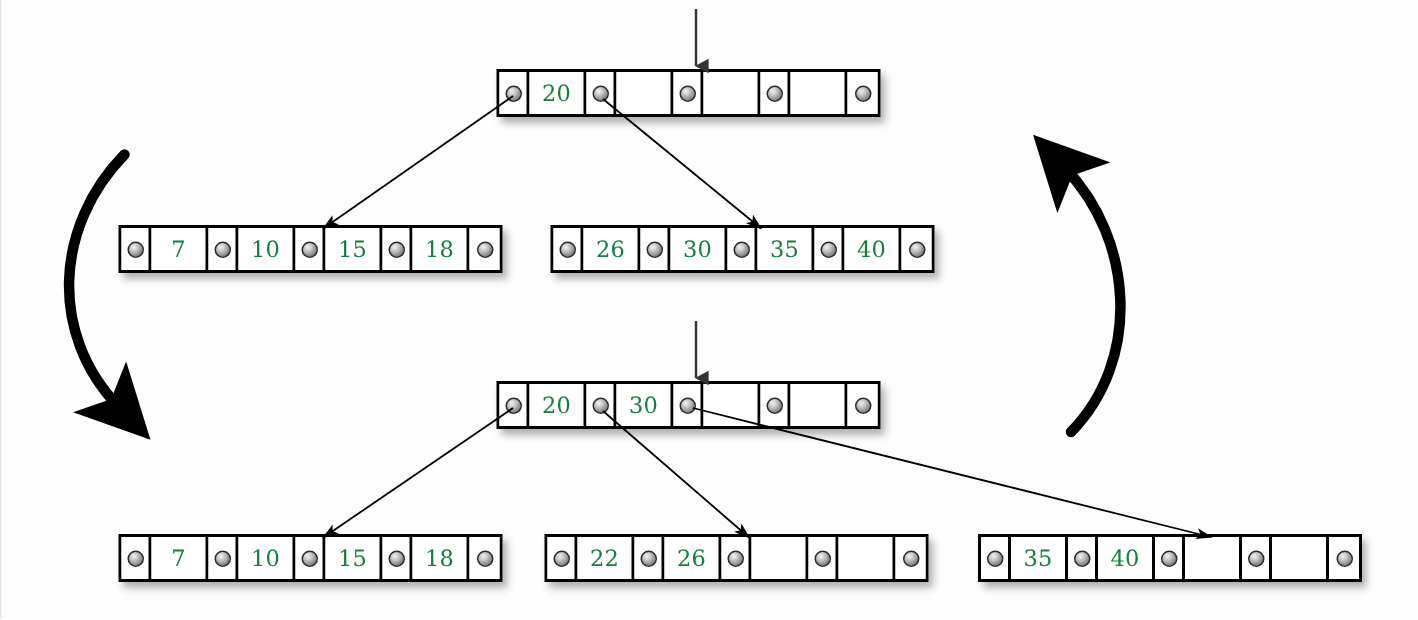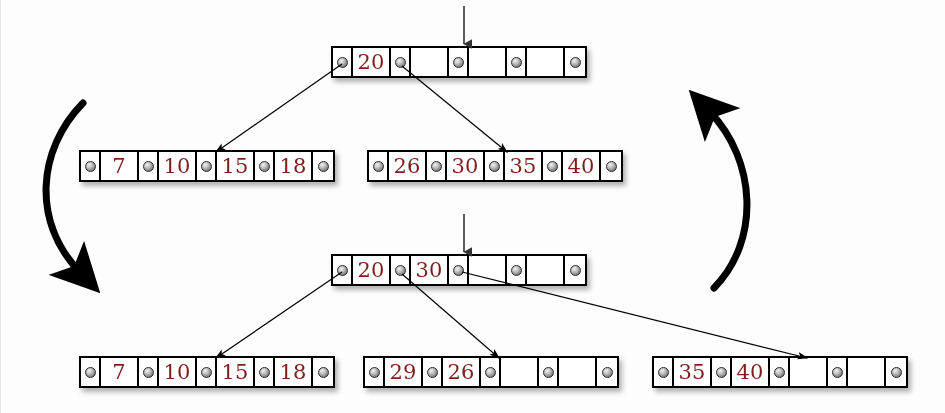--- a/index.html
+++ b/index.html
@@ -35,22 +35,22 @@
     align-items: center;
     justify-content: center;
     background: #ffffff;
     border-right: 2px solid #000000;
   }
   .cell:last-child { border-right: none; }
   .cell.ptr  { width: 20px; }
   .cell.key  { width: 38px; }
   .keytext {
     font-family: "DejaVu Serif", serif;
-    font-size: 21px;
-    color: #7f1d1d;
+    font-size: 15px;
+    color: #15803d;
     line-height: 1;
     letter-spacing: 0.2px;
     text-align: right;
   }
   
   .dot {
     width: 11px;
     height: 11px;
     border-radius: 50%;
     background: radial-gradient(circle at 36% 31%, #f2f2f2 0%, #c9c9c9 30%, #8a8a8a 68%, #4a4a4a 100%);
@@ -240,21 +240,21 @@
       <div class="cell ptr">
         <span class="dot"></span>
       </div>
     </div>
 
   <div class="node" id="leaf-after-middle" style="left:362px; top:356px; height:32px;">
       <div class="cell ptr">
         <span class="dot"></span>
       </div>
       <div class="cell key">
-        <span class="keytext">29</span>
+        <span class="keytext">22</span>
       </div>
       <div class="cell ptr">
         <span class="dot"></span>
       </div>
       <div class="cell key">
         <span class="keytext">26</span>
       </div>
       <div class="cell ptr">
         <span class="dot"></span>
       </div>

